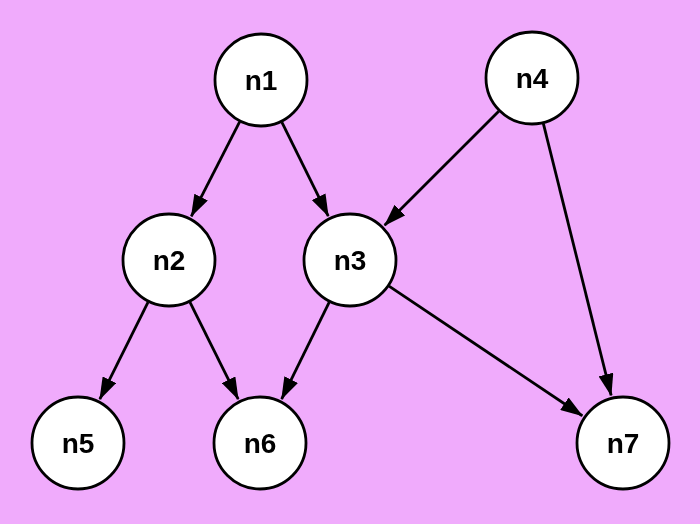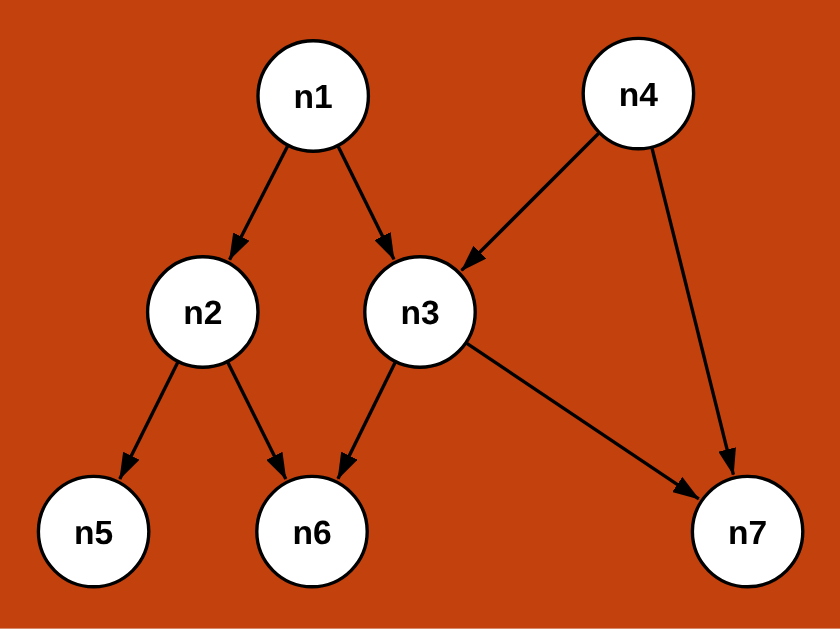--- a/index.html
+++ b/index.html
@@ -4,21 +4,21 @@
 <style>
   html, body {
     margin: 0;
     padding: 0;
     background: #ffffff;
   }
   .stage {
     position: relative;
     width: 700px;
     height: 524px;
-    background: #c2410c;
+    background: #f0abfc;
     overflow: hidden;
     font-family: "Liberation Sans", sans-serif;
   }
   svg { display: block; }
   .edge-line {
     fill: none;
   }
   .node-circle {
   }
   .node-label {

